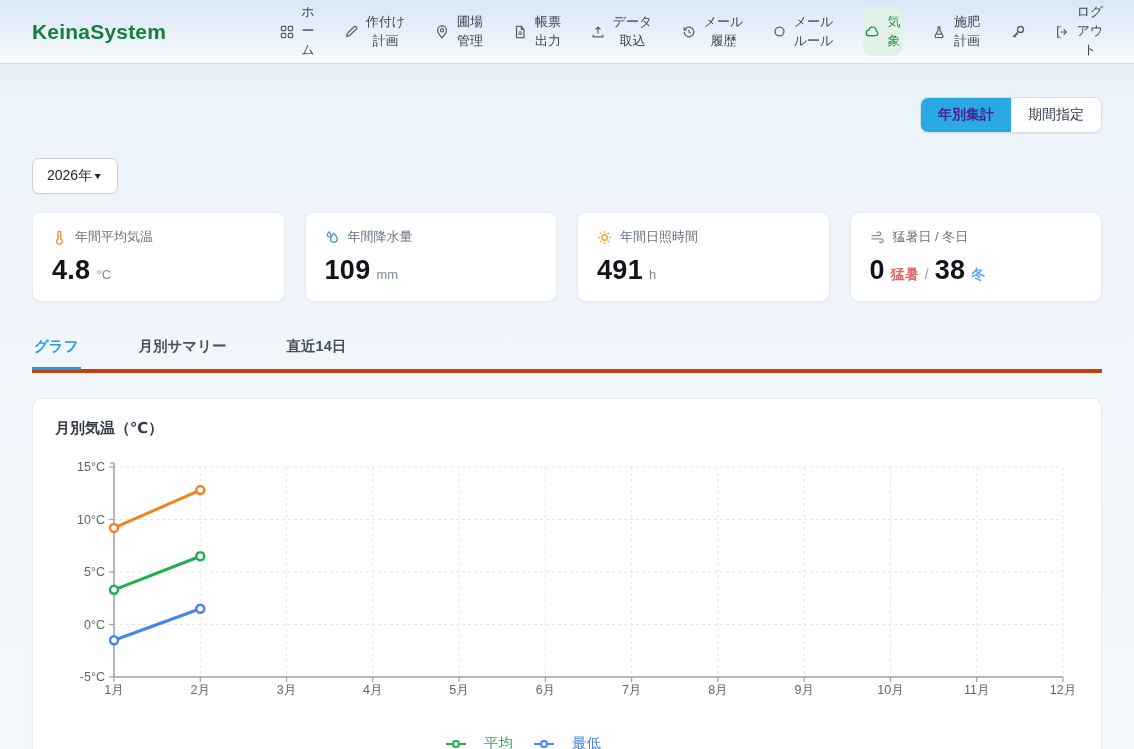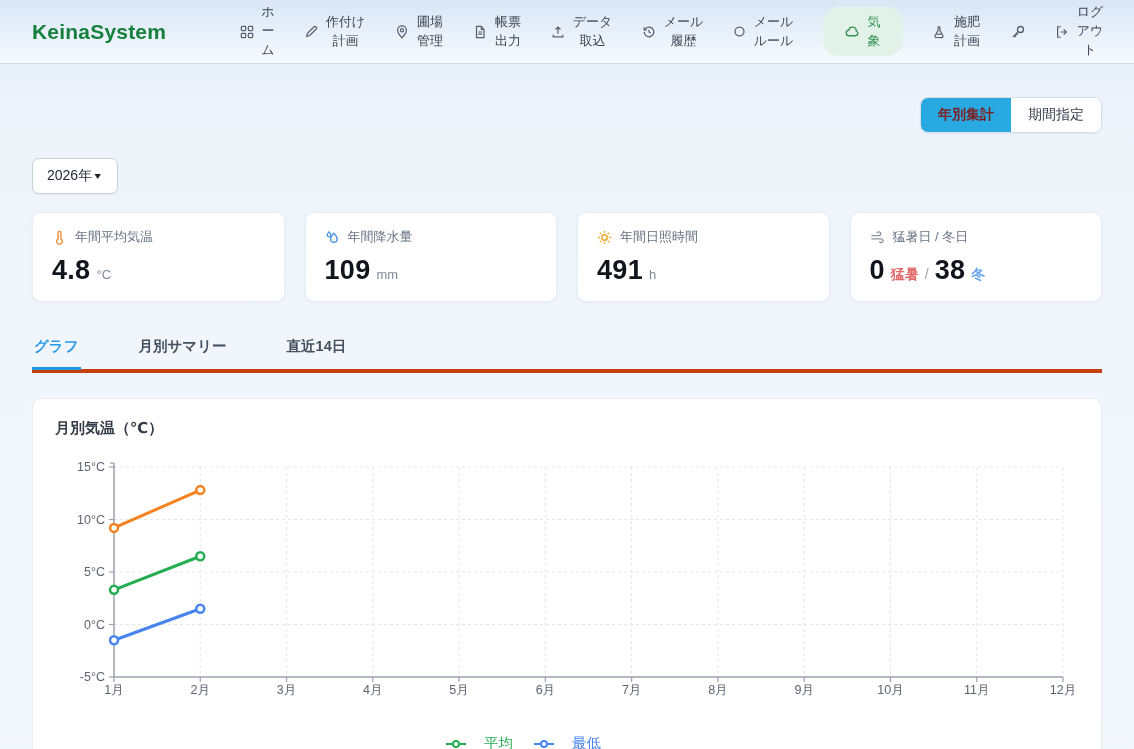--- a/index.html
+++ b/index.html
@@ -21,38 +21,38 @@
   .nav-items { display:flex; align-items:center; margin-left:auto; gap:29px; }
   .nav-item { display:flex; align-items:center; gap:7px; cursor:pointer; }
   .nav-item .ic { flex:0 0 auto; display:flex; color:#55616f; }
   .nav-label {
     font-size:13px; line-height:1.45; color:#3d4654;
     word-break:break-all; text-align:center;
   }
   .w1 .nav-label { width:14px; }
   .w2 .nav-label { width:28px; }
   .w3 .nav-label { width:41px; }
-  .nav-item.active { background:#e3f2e8; border-radius:16px; padding:6px 22px; }
+  .nav-item.active { background:#e3f2e8; border-radius:10px; padding:6px 2px; }
   .nav-item.active .nav-label, .nav-item.active .ic { color:#2f9150; }
   .nav-key { display:flex; color:#55616f; cursor:pointer; }
 
   
   .container { padding:0 32px; }
 
   .page-header { display:flex; align-items:center; margin-top:33px; }
   .page-title-wrap { display:flex; align-items:center; gap:10px; }
   .page-title { font-size:21px; font-weight:bold; color:#1c2734; }
   .cloud-ic { display:flex; color:#35a2e4; }
 
   .toggle-group {
     margin-left:auto; display:flex; border-radius:8px; overflow:hidden;
     border:1px solid #d6dde6; background:#fff; box-shadow:0 1px 2px rgba(40,70,110,.06);
   }
   .toggle-btn { font-size:14px; padding:8px 17px; background:#fff; color:#333d4b; border:none; cursor:pointer; font-family:inherit; }
-  .toggle-btn.active { background:#29a9e1; color:#7f1d1d; font-weight:bold; }
+  .toggle-btn.active { background:#29a9e1; color:#4c1d95; font-weight:bold; }
 
   .select-box {
     margin-top:25px; display:inline-flex; align-items:center; 
     background:#fff; border:1px solid #c9d3de; border-radius:7px;
     padding:8px 14px; font-size:14px; color:#222c39; cursor:pointer;
     box-shadow:0 1px 2px rgba(40,70,110,.05);
   }
   .select-box .chev { font-size:11px; color:#222; transform:scaleY(.8); }
 
   

